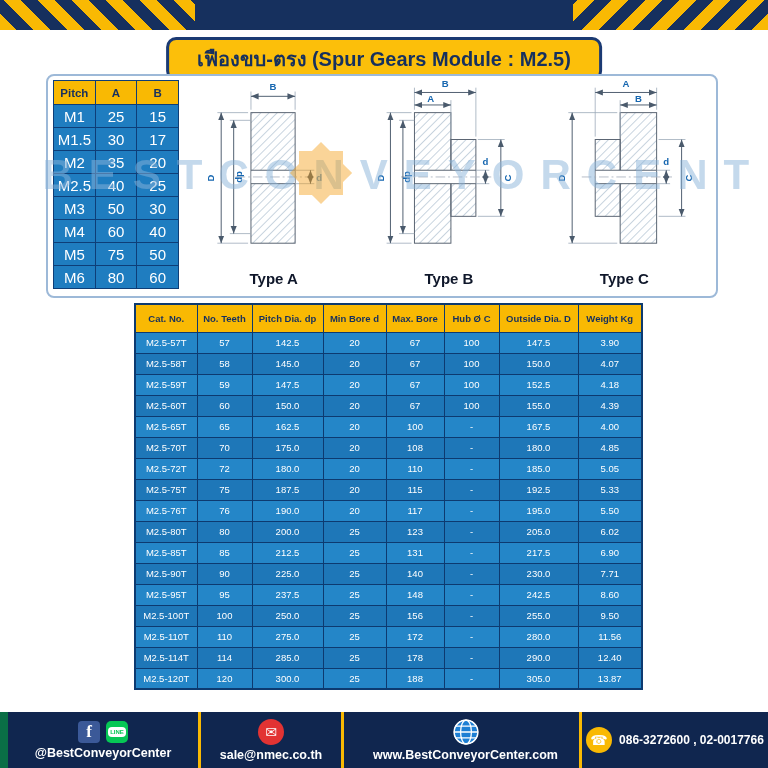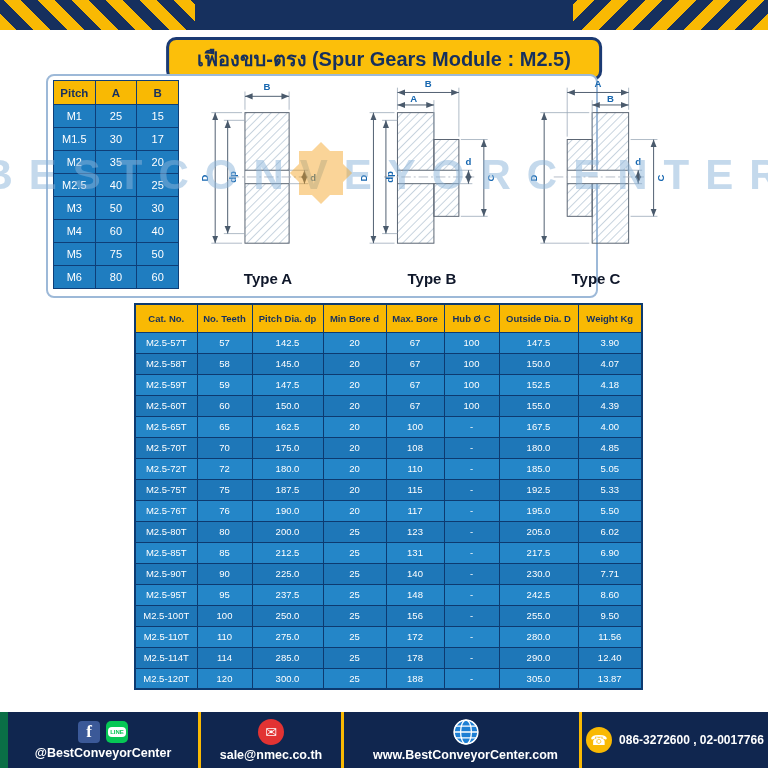--- a/index.html
+++ b/index.html
@@ -12,28 +12,28 @@
   .stripes-left  { width:195px; background:repeating-linear-gradient(45deg,#f9b903 0 12px,#16305e 12px 24px); }
   .band-solid    { flex:1; background:#16305e; }
   .stripes-right { width:195px; background:repeating-linear-gradient(-45deg,#f9b903 0 12px,#16305e 12px 24px); }
 
   
   .title-box { position:absolute; top:37px; left:50%; transform:translateX(-50%);
     background:#fcbf0a; border:3px solid #1b3a73; border-radius:10px; padding:3px 28px;
     font-size:20px; font-weight:bold; color:#16305e; white-space:nowrap; }
 
   
-  .panel { position:absolute; top:74px; left:46px; width:552px; height:224px;
+  .panel { position:absolute; top:74px; left:46px; width:672px; height:224px;
     border:2px solid #9db9d8; border-radius:8px; background:#fff; }
 
   table { border-collapse:collapse; table-layout:fixed; }
   .pitch-table { position:absolute; top:4px; left:5px; width:126px; }
   .pitch-table th { background:#f9b903; color:#16305e; font-size:11.5px; font-weight:bold;
     border:1px solid #0e3e78; height:24px; }
-  .pitch-table td { background:#1f7dc0; color:#fff; font-size:11px; text-align:center;
+  .pitch-table td { background:#1f7dc0; color:#fff; font-size:15px; text-align:center;
     border:1px solid #0e3e78; height:23px; }
 
   .drawings { position:absolute; left:138px; top:4px; right:4px; bottom:2px; display:flex; }
   .figure { flex:1; display:flex; flex-direction:column; align-items:center; }
   .figure svg { width:164px; height:192px; }
   .figure figcaption { font-size:15px; font-weight:bold; color:#0f172a; margin-top:-2px; }
 
   .body  { fill:url(#hatch); stroke:#55606e; stroke-width:1; }
   .oline { stroke:#55606e; stroke-width:1; }
   .ext   { stroke:#98a6b6; stroke-width:0.8; }

